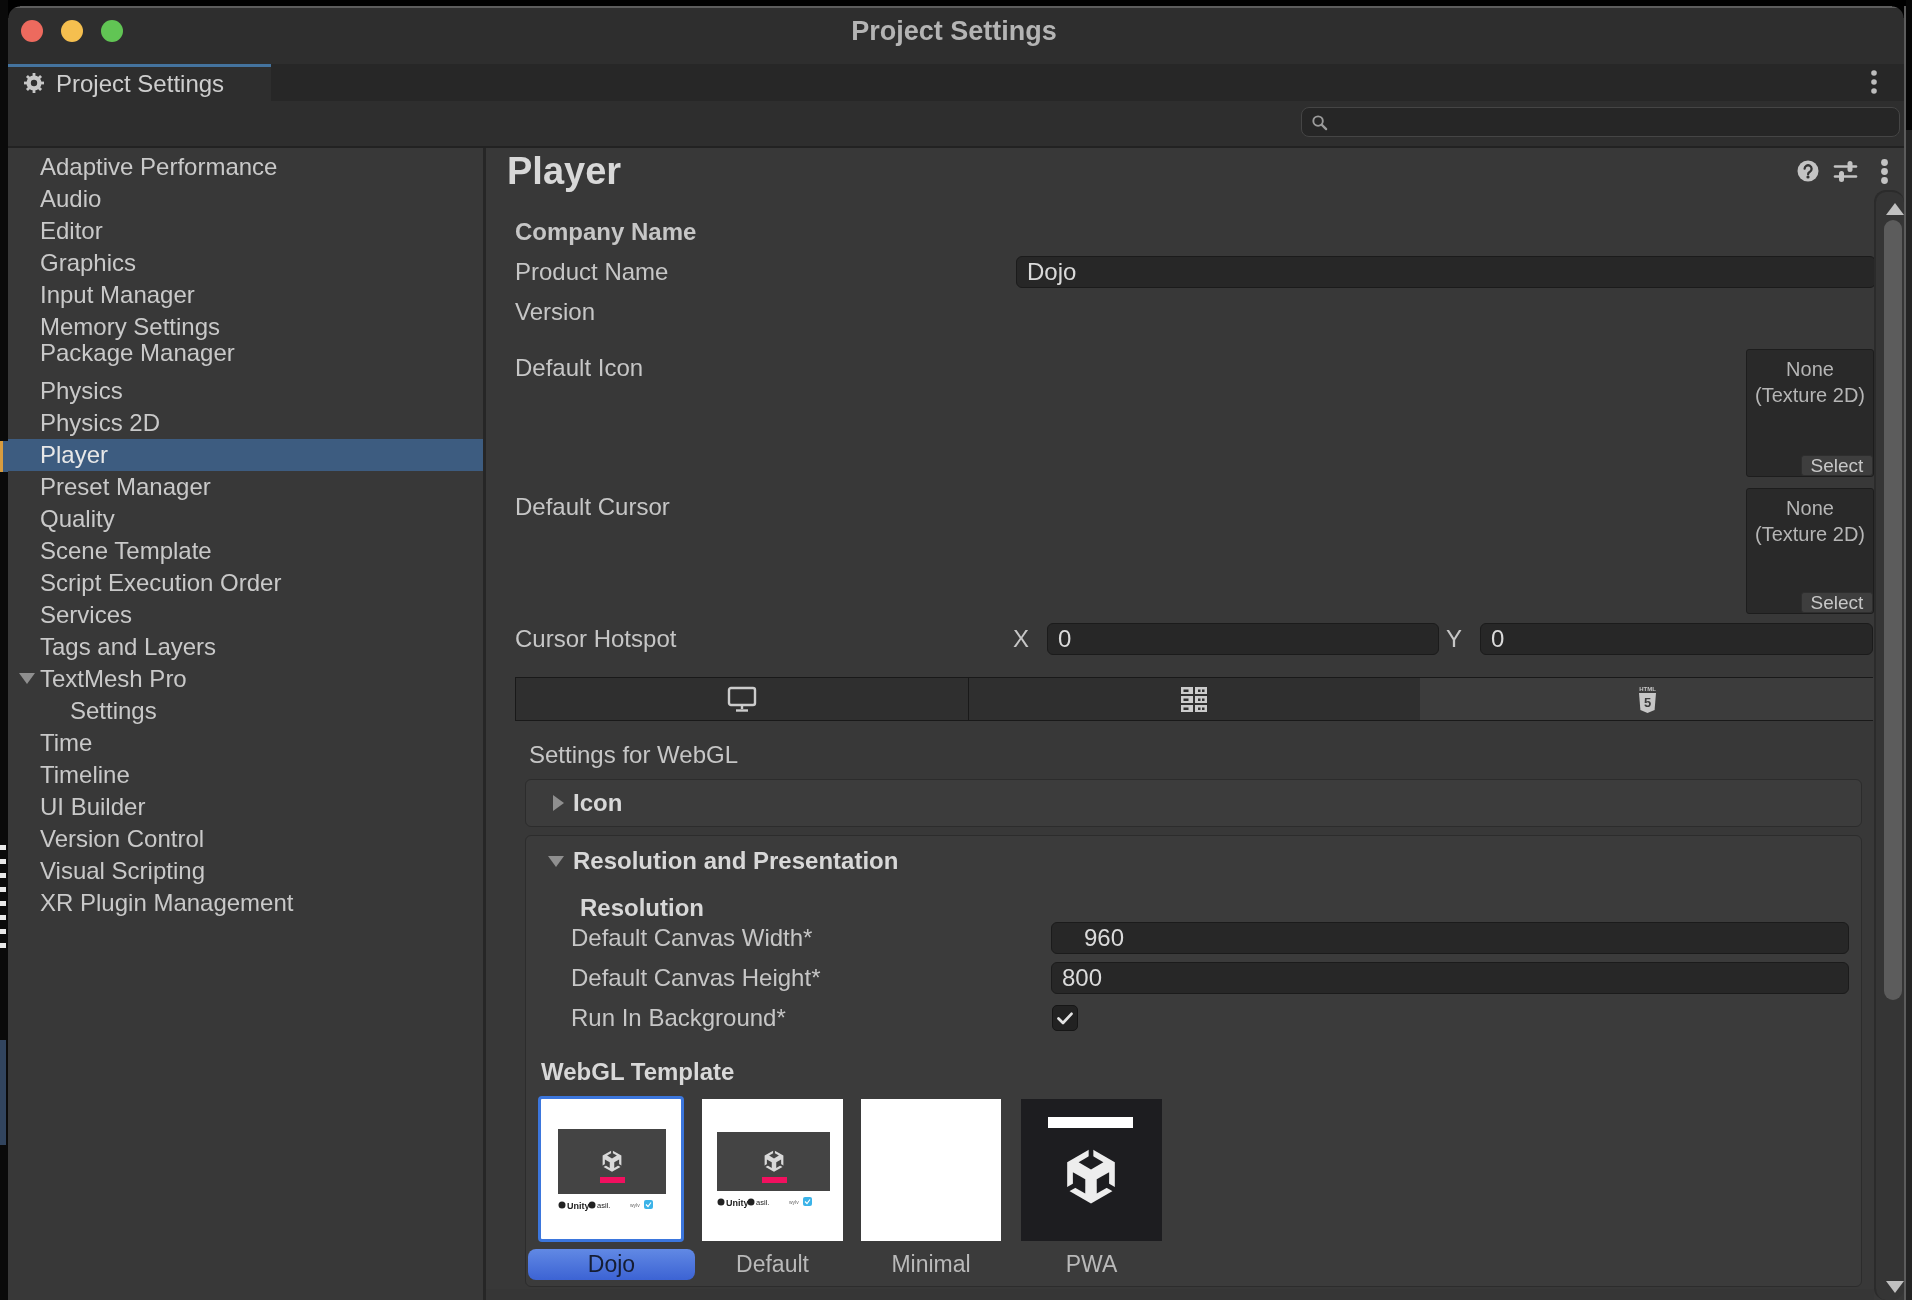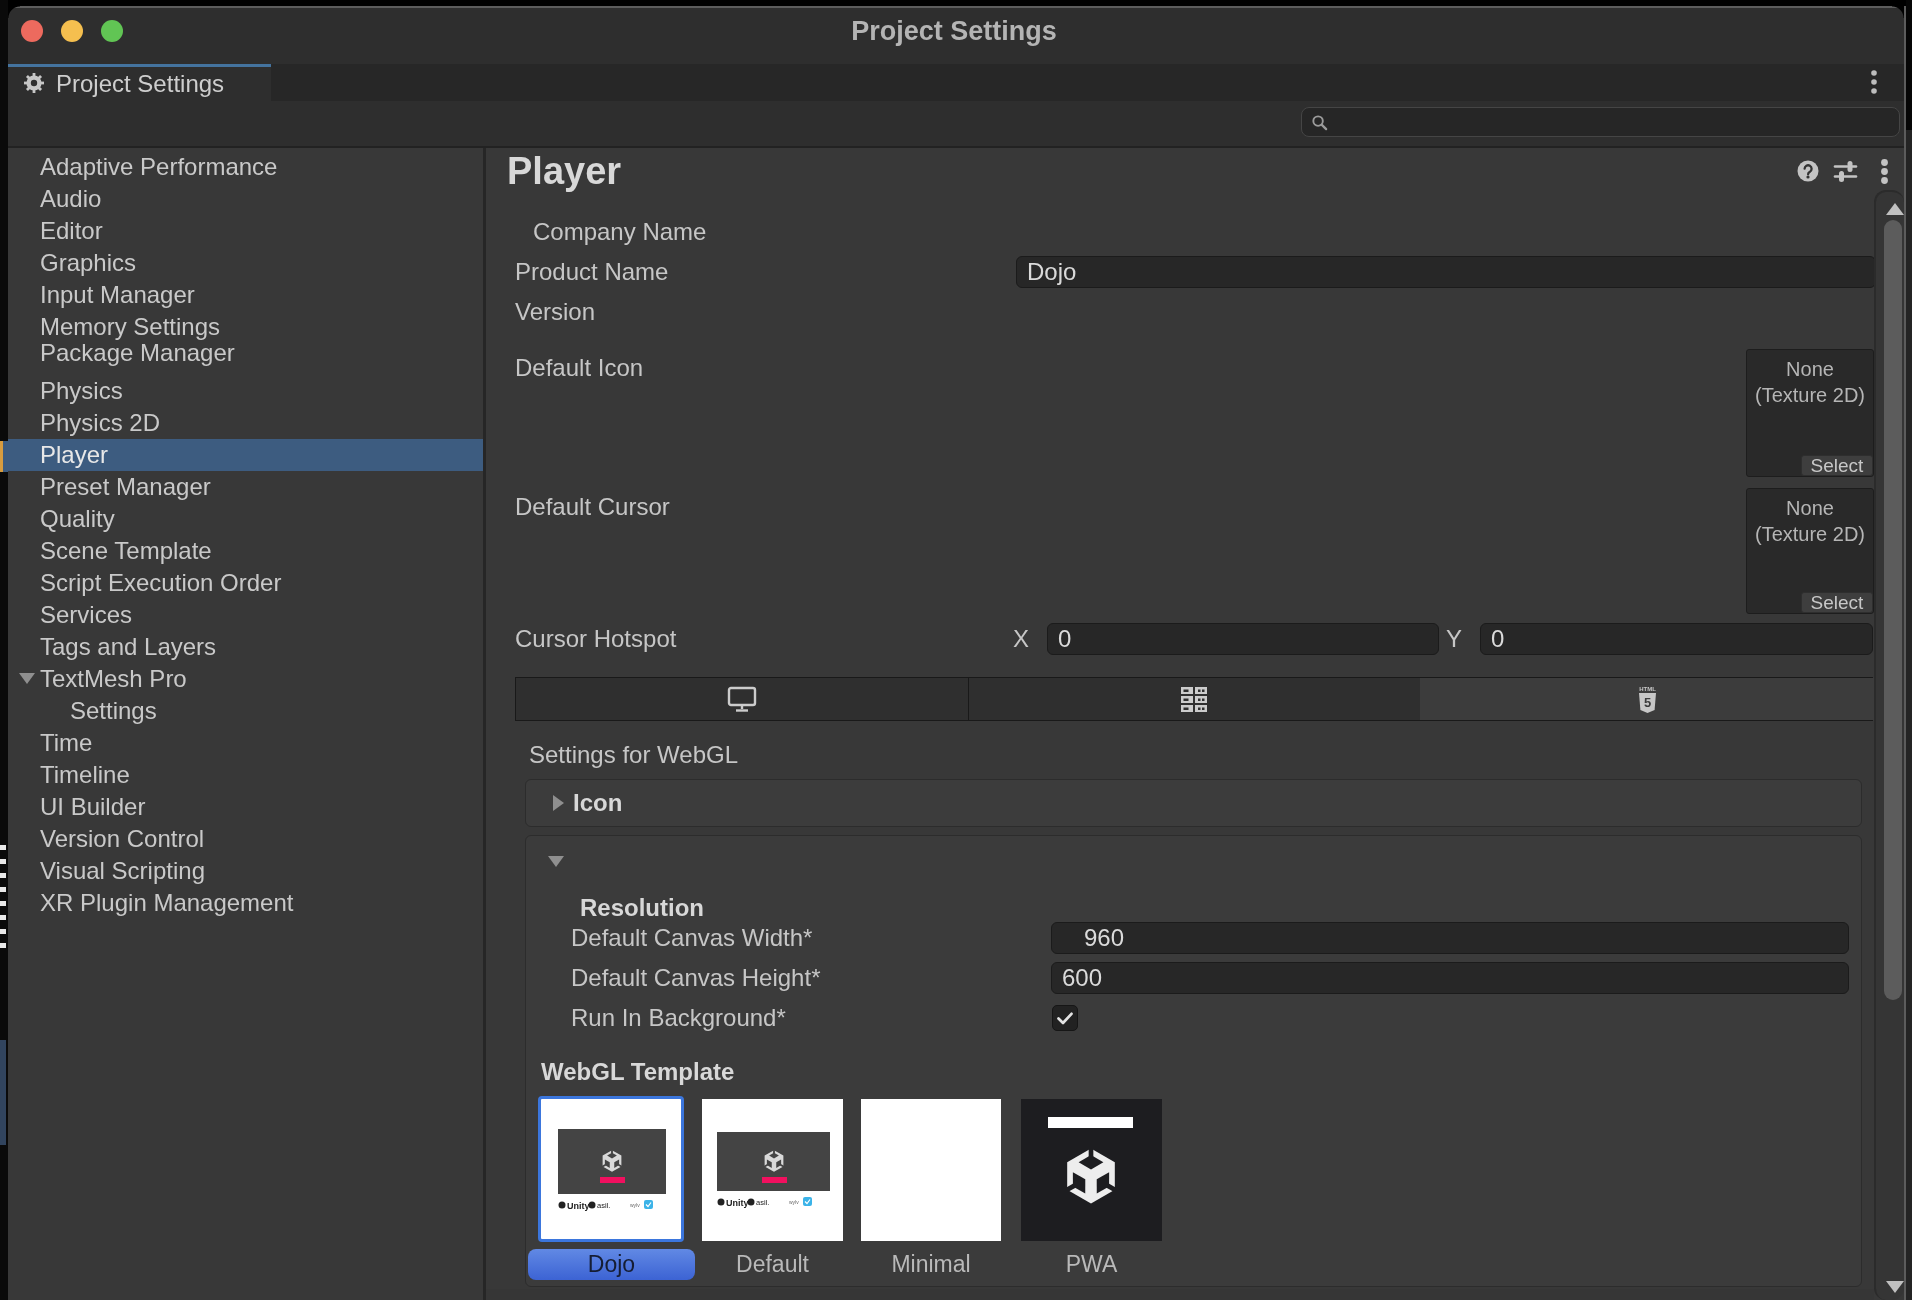--- a/index.html
+++ b/index.html
@@ -121,21 +121,21 @@
         <rect x="6" y="12" width="5" height="11" rx="2.5" fill="#c3c3c3"></rect>
       </svg>
     <svg class="abs" style="left:1872px; top:158px;" width="9" height="27" viewBox="0 0 9 27">
         <g fill="#c3c3c3">
           <circle cx="4.5" cy="4.5" r="3.4"></circle>
           <circle cx="4.5" cy="13.5" r="3.4"></circle>
           <circle cx="4.5" cy="22.5" r="3.4"></circle>
         </g>
       </svg>
 
-    <div class="lbl" style="left:525px; top:216px;">Company Name</div>
+    <div class="lbl" style="left:507px; top:216px;font-weight:bold;">Company Name</div>
     <div class="lbl" style="left:507px; top:256px;">Product Name</div>
     <div class="inp" style="left:1008px; top:256px; width:860px;">Dojo</div>
     <div class="lbl" style="left:507px; top:296px;">Version</div>
 
     <div class="lbl" style="left:507px; top:352px;">Default Icon</div>
     <div class="abs" style="left:1738px; top:349px; width:128px; height:128px; background:#292929; border:1px solid #1d1d1d; border-radius:3px;">
       <div style="text-align:center; margin-top:6px; font-size:20px; color:#b5b5b5; line-height:26px;">None<br>(Texture 2D)</div>
       <div class="abs" style="left:54px; top:105px; width:72px; height:21px; background:#3e3e3e; border:1px solid #2e2e2e; border-radius:3px; text-align:center; line-height:19px; font-size:19px; color:#c8c8c8;">Select</div>
     </div>
     <div class="lbl" style="left:507px; top:491px;">Default Cursor</div>
@@ -187,25 +187,26 @@
     </div>
 
     <div class="lbl" style="left:521px; top:739px;">Settings for WebGL</div>
 
     <div class="abs" style="left:517px; top:779px; width:1337px; height:48px; background:#3c3c3c; border:1px solid #2c2c2c; border-radius:6px;"></div>
     <div class="abs" style="left:545px; top:795px; width:0; height:0; border-top:8px solid transparent; border-bottom:8px solid transparent; border-left:11px solid #8f8f8f;"></div>
     <div class="lbl bold" style="left:565px; top:787px;">Icon</div>
 
     <div class="abs" style="left:517px; top:835px; width:1337px; height:452px; background:#3b3b3b; border:1px solid #2c2c2c; border-radius:6px;"></div>
     <div class="abs" style="left:540px; top:856px; width:0; height:0; border-left:8px solid transparent; border-right:8px solid transparent; border-top:11px solid #8f8f8f;"></div>
+    <div class="lbl bold" style="left:565px; top:845px;">Resolution and Presentation</div>
     <div class="lbl bold" style="left:533px; top:892px;margin-left:39px;">Resolution</div>
     <div class="lbl" style="left:563px; top:922px;">Default Canvas Width*</div>
     <div class="inp" style="left:1043px; top:922px; width:798px;padding-left:32px;">960</div>
     <div class="lbl" style="left:563px; top:962px;">Default Canvas Height*</div>
-    <div class="inp" style="left:1043px; top:962px; width:798px;">600</div>
+    <div class="inp" style="left:1043px; top:962px; width:798px;">800</div>
     <div class="lbl" style="left:563px; top:1002px;">Run In Background*</div>
     <div class="abs" style="left:1044px; top:1005px; width:26px; height:26px; background:#222222; border:1px solid #161616; border-radius:5px;">
       <svg width="24" height="24" viewBox="0 0 24 24">
           <path d="M5.5 12.5 L10 17 L18.5 7.8" fill="none" stroke="#e4e4e4" stroke-width="2.7" stroke-linecap="round" stroke-linejoin="round"></path>
         </svg>
     </div>
     <div class="lbl bold" style="left:533px; top:1056px;">WebGL Template</div>
 
     <div class="abs" style="left:478px; top:1289px; width:1388px; height:11px; background:#363636;"></div>
 

